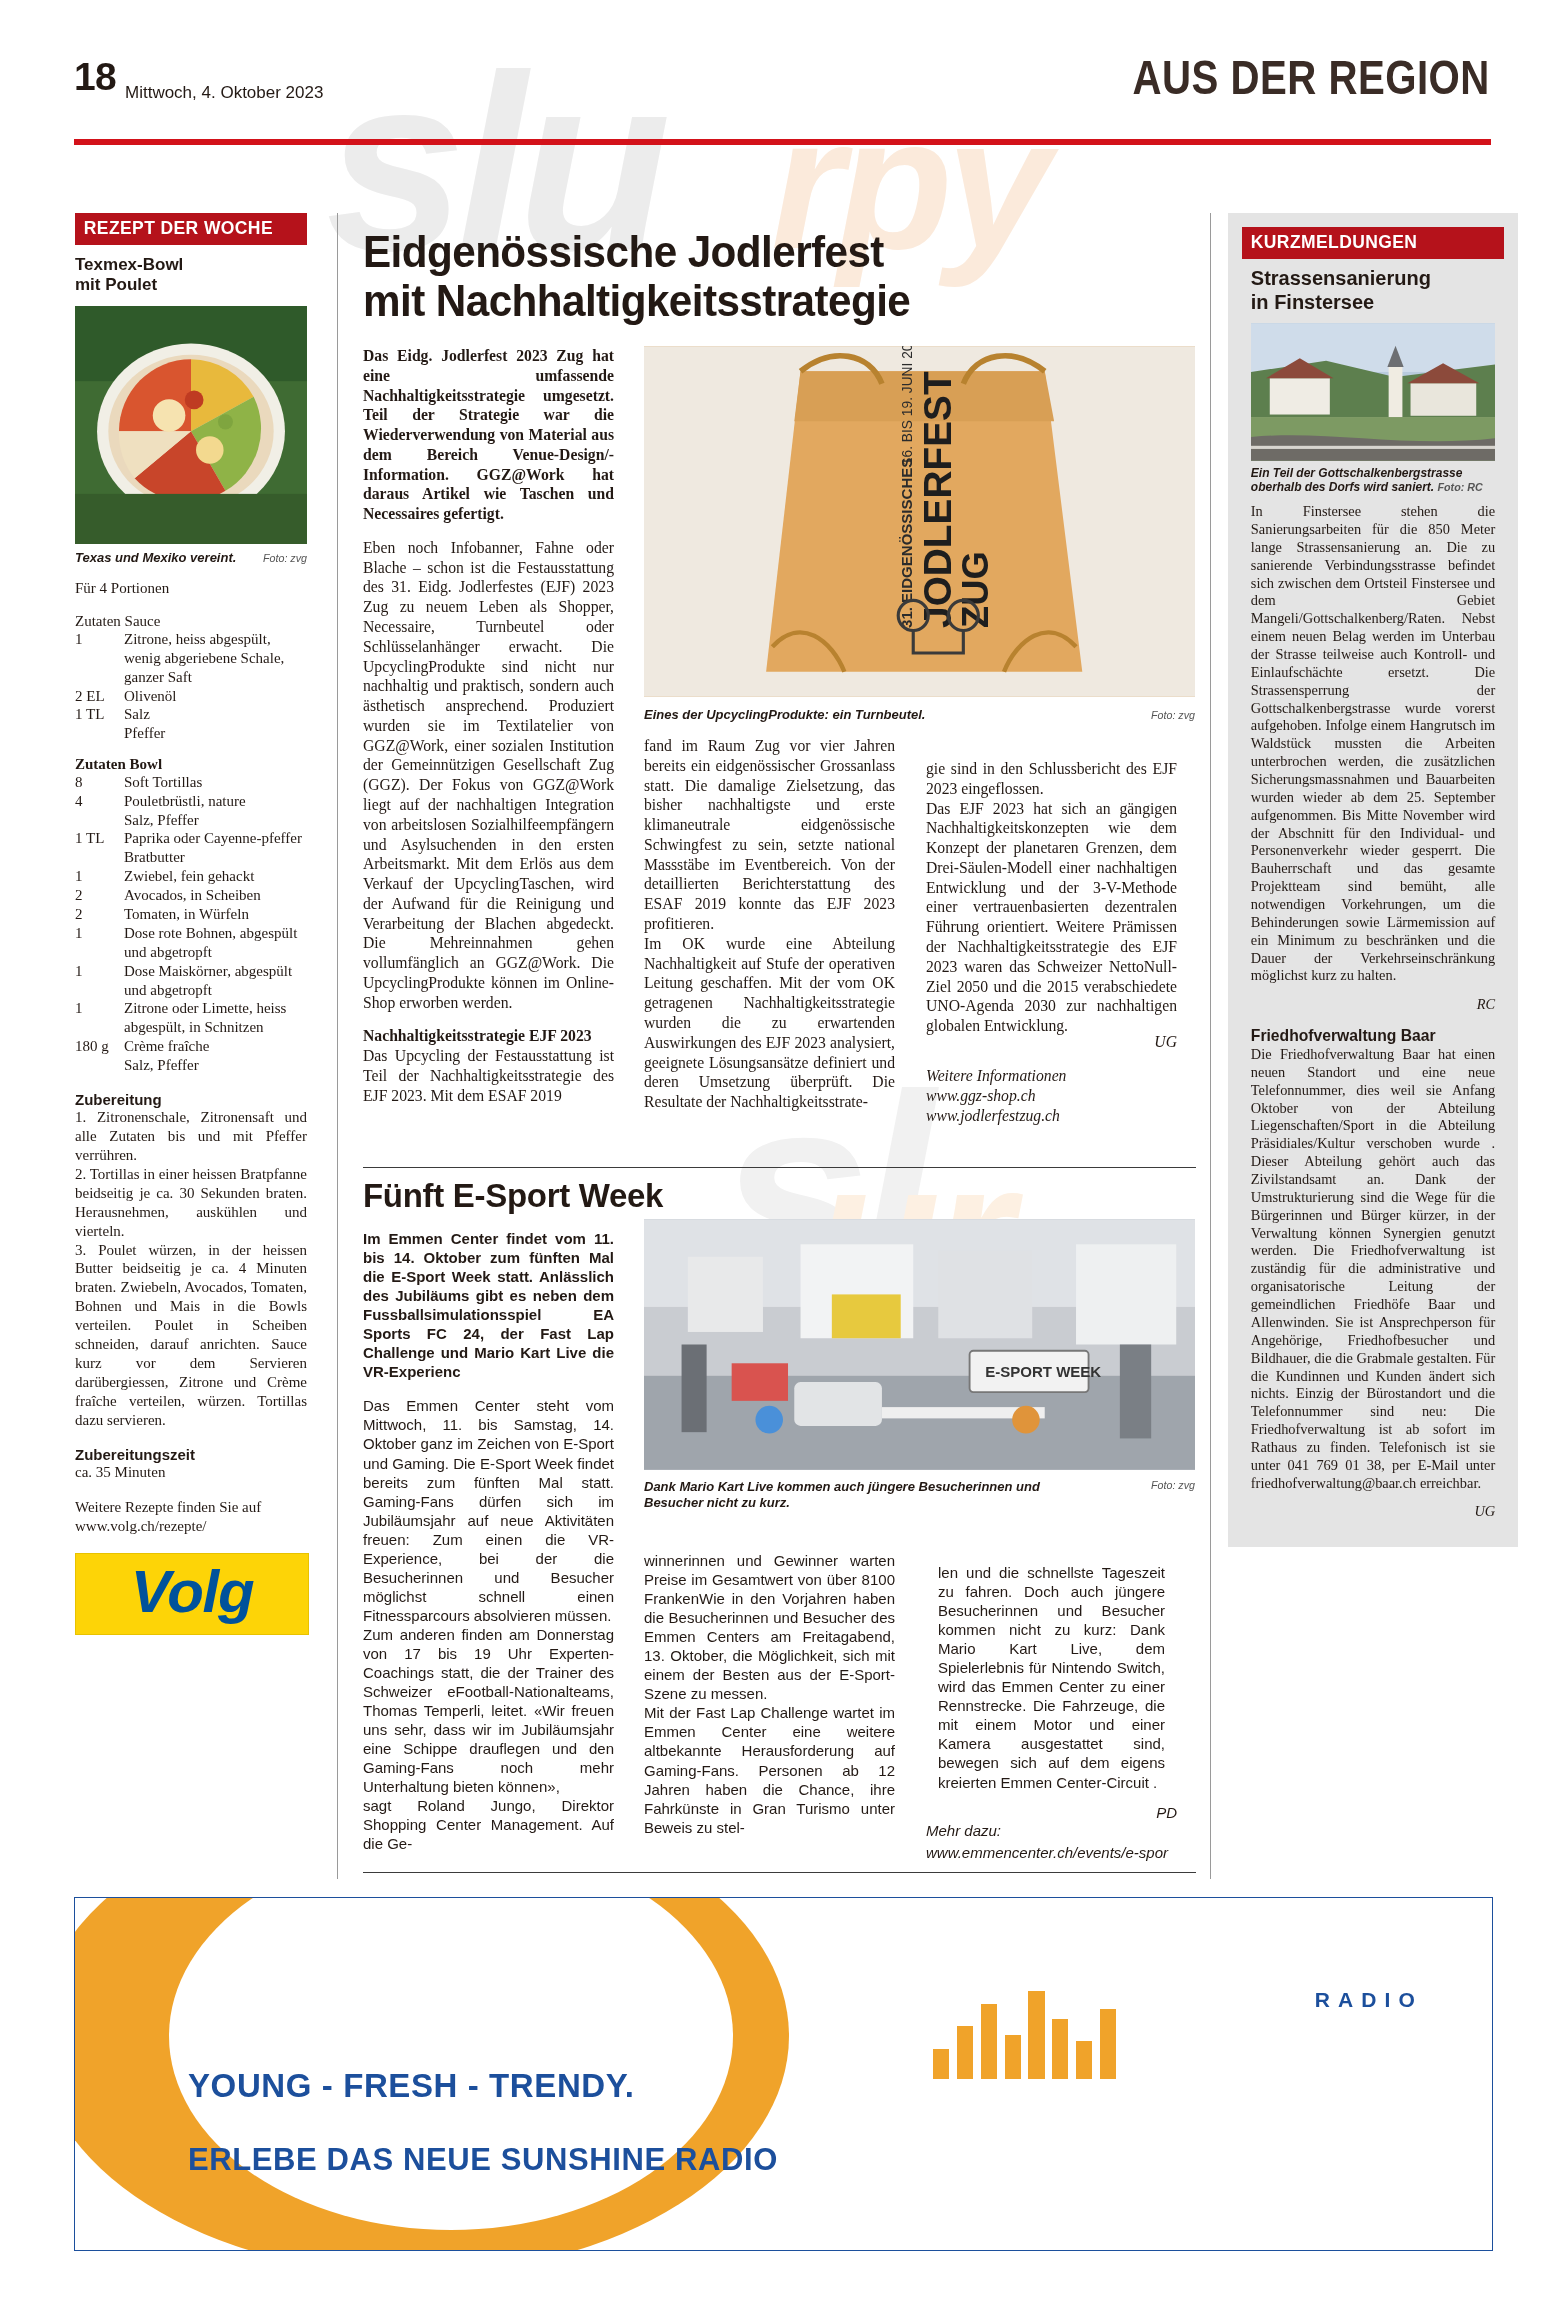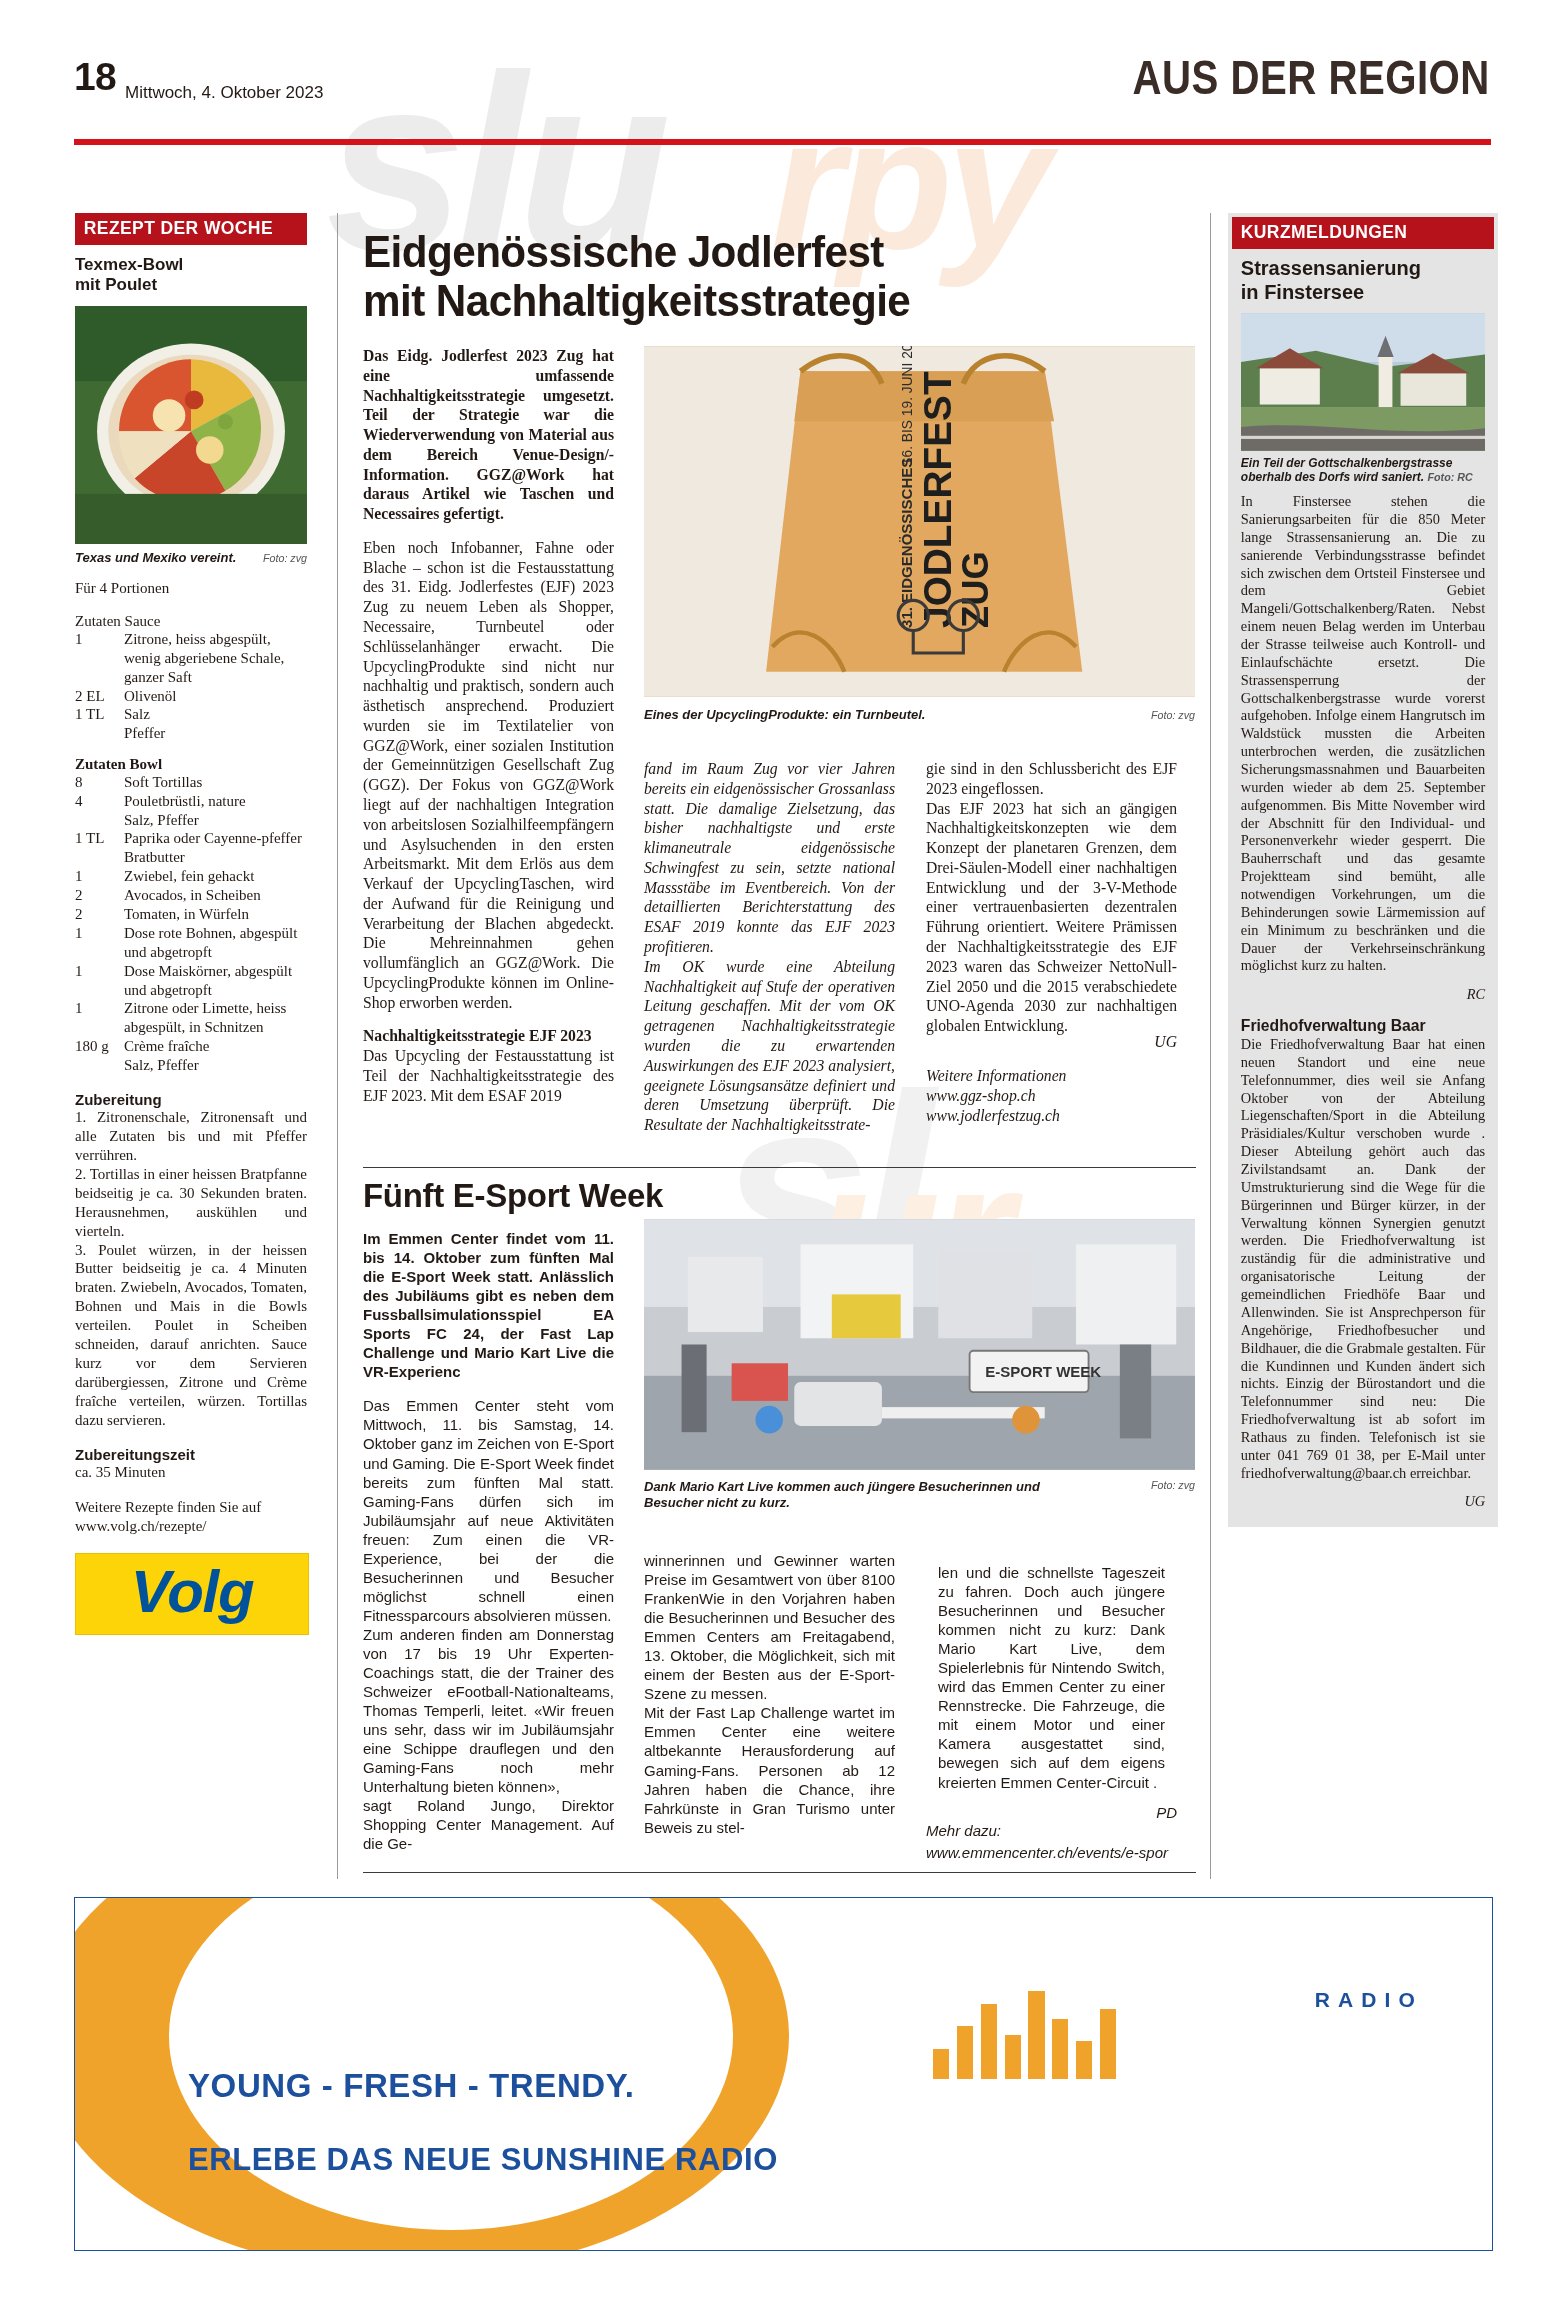--- a/index.html
+++ b/index.html
@@ -59,21 +59,21 @@
   
   #esport{position:absolute;left:363px;top:1177px;width:833px;}
   .es-head{font-family:"Liberation Sans",sans-serif;font-weight:700;font-size:33px;letter-spacing:-0.3px;color:#231914;}
   .es-lead{font-family:"Liberation Sans",sans-serif;font-weight:700;font-size:15px;line-height:1.27;text-align:justify;}
   .es-p{font-family:"Liberation Sans",sans-serif;font-size:15px;line-height:1.27;text-align:justify;}
   .es-photo{position:absolute;left:281px;top:36px;width:551px;height:251px;background:#b9bec4;overflow:hidden;}
   .es-cap{position:absolute;left:281px;top:294px;width:551px;}
   .es-cap .t{font-family:"Liberation Sans",sans-serif;font-weight:700;font-style:italic;font-size:13px;line-height:1.22;}
 
   
-  #side{position:absolute;left:1228px;top:213px;width:262px;background:#e4e4e4;padding:4px;}
+  #side{position:absolute;left:1228px;top:213px;width:262px;background:#e4e4e4;padding:14px;}
   .side-inner{padding:0 8.8px 12.5px 8.8px;}
   .side-h2{font-family:"Liberation Sans",sans-serif;font-weight:700;font-size:20px;line-height:1.16;margin-top:8.8px;color:#231914;}
   .side-photo{margin-top:8.8px;width:244px;height:138px;background:#9fb4c8;position:relative;overflow:hidden;}
   .side-cap{font-family:"Liberation Sans",sans-serif;font-weight:700;font-style:italic;font-size:12px;line-height:1.2;margin-top:5px;}
   .side-p{font-size:14.4px;line-height:1.24;text-align:justify;margin-top:8.8px;}
   .side-h3{font-family:"Liberation Sans",sans-serif;font-weight:700;font-size:15.7px;margin-top:13.8px;}
 
   
   #ad{position:absolute;left:74px;top:1897px;width:1417px;height:352px;background:#fff;border:1.9px solid #1c4f9c;overflow:hidden;}
   .ad-swoosh{position:absolute;left:-38px;top:-100px;width:752px;height:476px;border-radius:50%;background:#f0a32a;}
@@ -262,21 +262,21 @@
     <circle cx="430" cy="430" r="24" fill="none" stroke="#3a3a3a" stroke-width="5"></circle>
     <circle cx="510" cy="430" r="24" fill="none" stroke="#3a3a3a" stroke-width="5"></circle>
     <path d="M430 454 L430 490 L510 490 L510 454" fill="none" stroke="#3a3a3a" stroke-width="5"></path>
   </svg>
 </div>
 <div class="photo-cap" style="left:644px;top:707px;width:551px;">
   <span class="cap">Eines der UpcyclingProdukte: ein Turnbeutel.</span>
   <span class="credit">Foto: zvg</span>
 </div>
 
-<div class="col" style="left:644px;top:759px;width:251px;font-style:italic;">
+<div class="col" style="left:644px;top:736px;width:251px;">
   <p class="body-p" style="margin:0;">fand im Raum Zug vor vier Jahren bereits ein eidgenössischer Grossanlass statt. Die damalige Zielsetzung, das bisher nachhaltigste und erste klimaneutrale eidgenössische Schwingfest zu sein, setzte national Massstäbe im Eventbereich. Von der detaillierten Berichterstattung des ESAF 2019 konnte das EJF 2023 profitieren.</p>
   <p class="body-p" style="margin:0;">Im OK wurde eine Abteilung Nachhaltigkeit auf Stufe der operativen Leitung geschaffen. Mit der vom OK getragenen Nachhaltigkeitsstrategie wurden die zu erwartenden Auswirkungen des EJF 2023 analysiert, geeignete Lösungsansätze definiert und deren Umsetzung überprüft. Die Resultate der Nachhaltigkeitsstrate-</p>
 </div>
 
 <div class="col" style="left:926px;top:759px;width:251px;">
   <p class="body-p" style="margin:0;">gie sind in den Schlussbericht des EJF 2023 eingeflossen.</p>
   <p class="body-p" style="margin:0;">
     <span>Das EJF 2023 hat sich an gängigen Nachhaltigkeitskonzepten wie dem Konzept der planetaren Grenzen, dem Drei-Säulen-Modell einer nachhaltigen Entwicklung und der 3-V-Methode einer vertrauenbasierten dezentralen Führung orientiert. Weitere Prämissen der Nachhaltigkeitsstrategie des EJF 2023 waren das Schweizer NettoNull-Ziel 2050 und die 2015 verabschiedete UNO-Agenda 2030 zur nachhaltigen globalen Entwicklung.</span>
   </p>
   <div style="text-align:right;font-style:italic;font-size:15.7px;margin-top:-2.5px;">UG</div>

